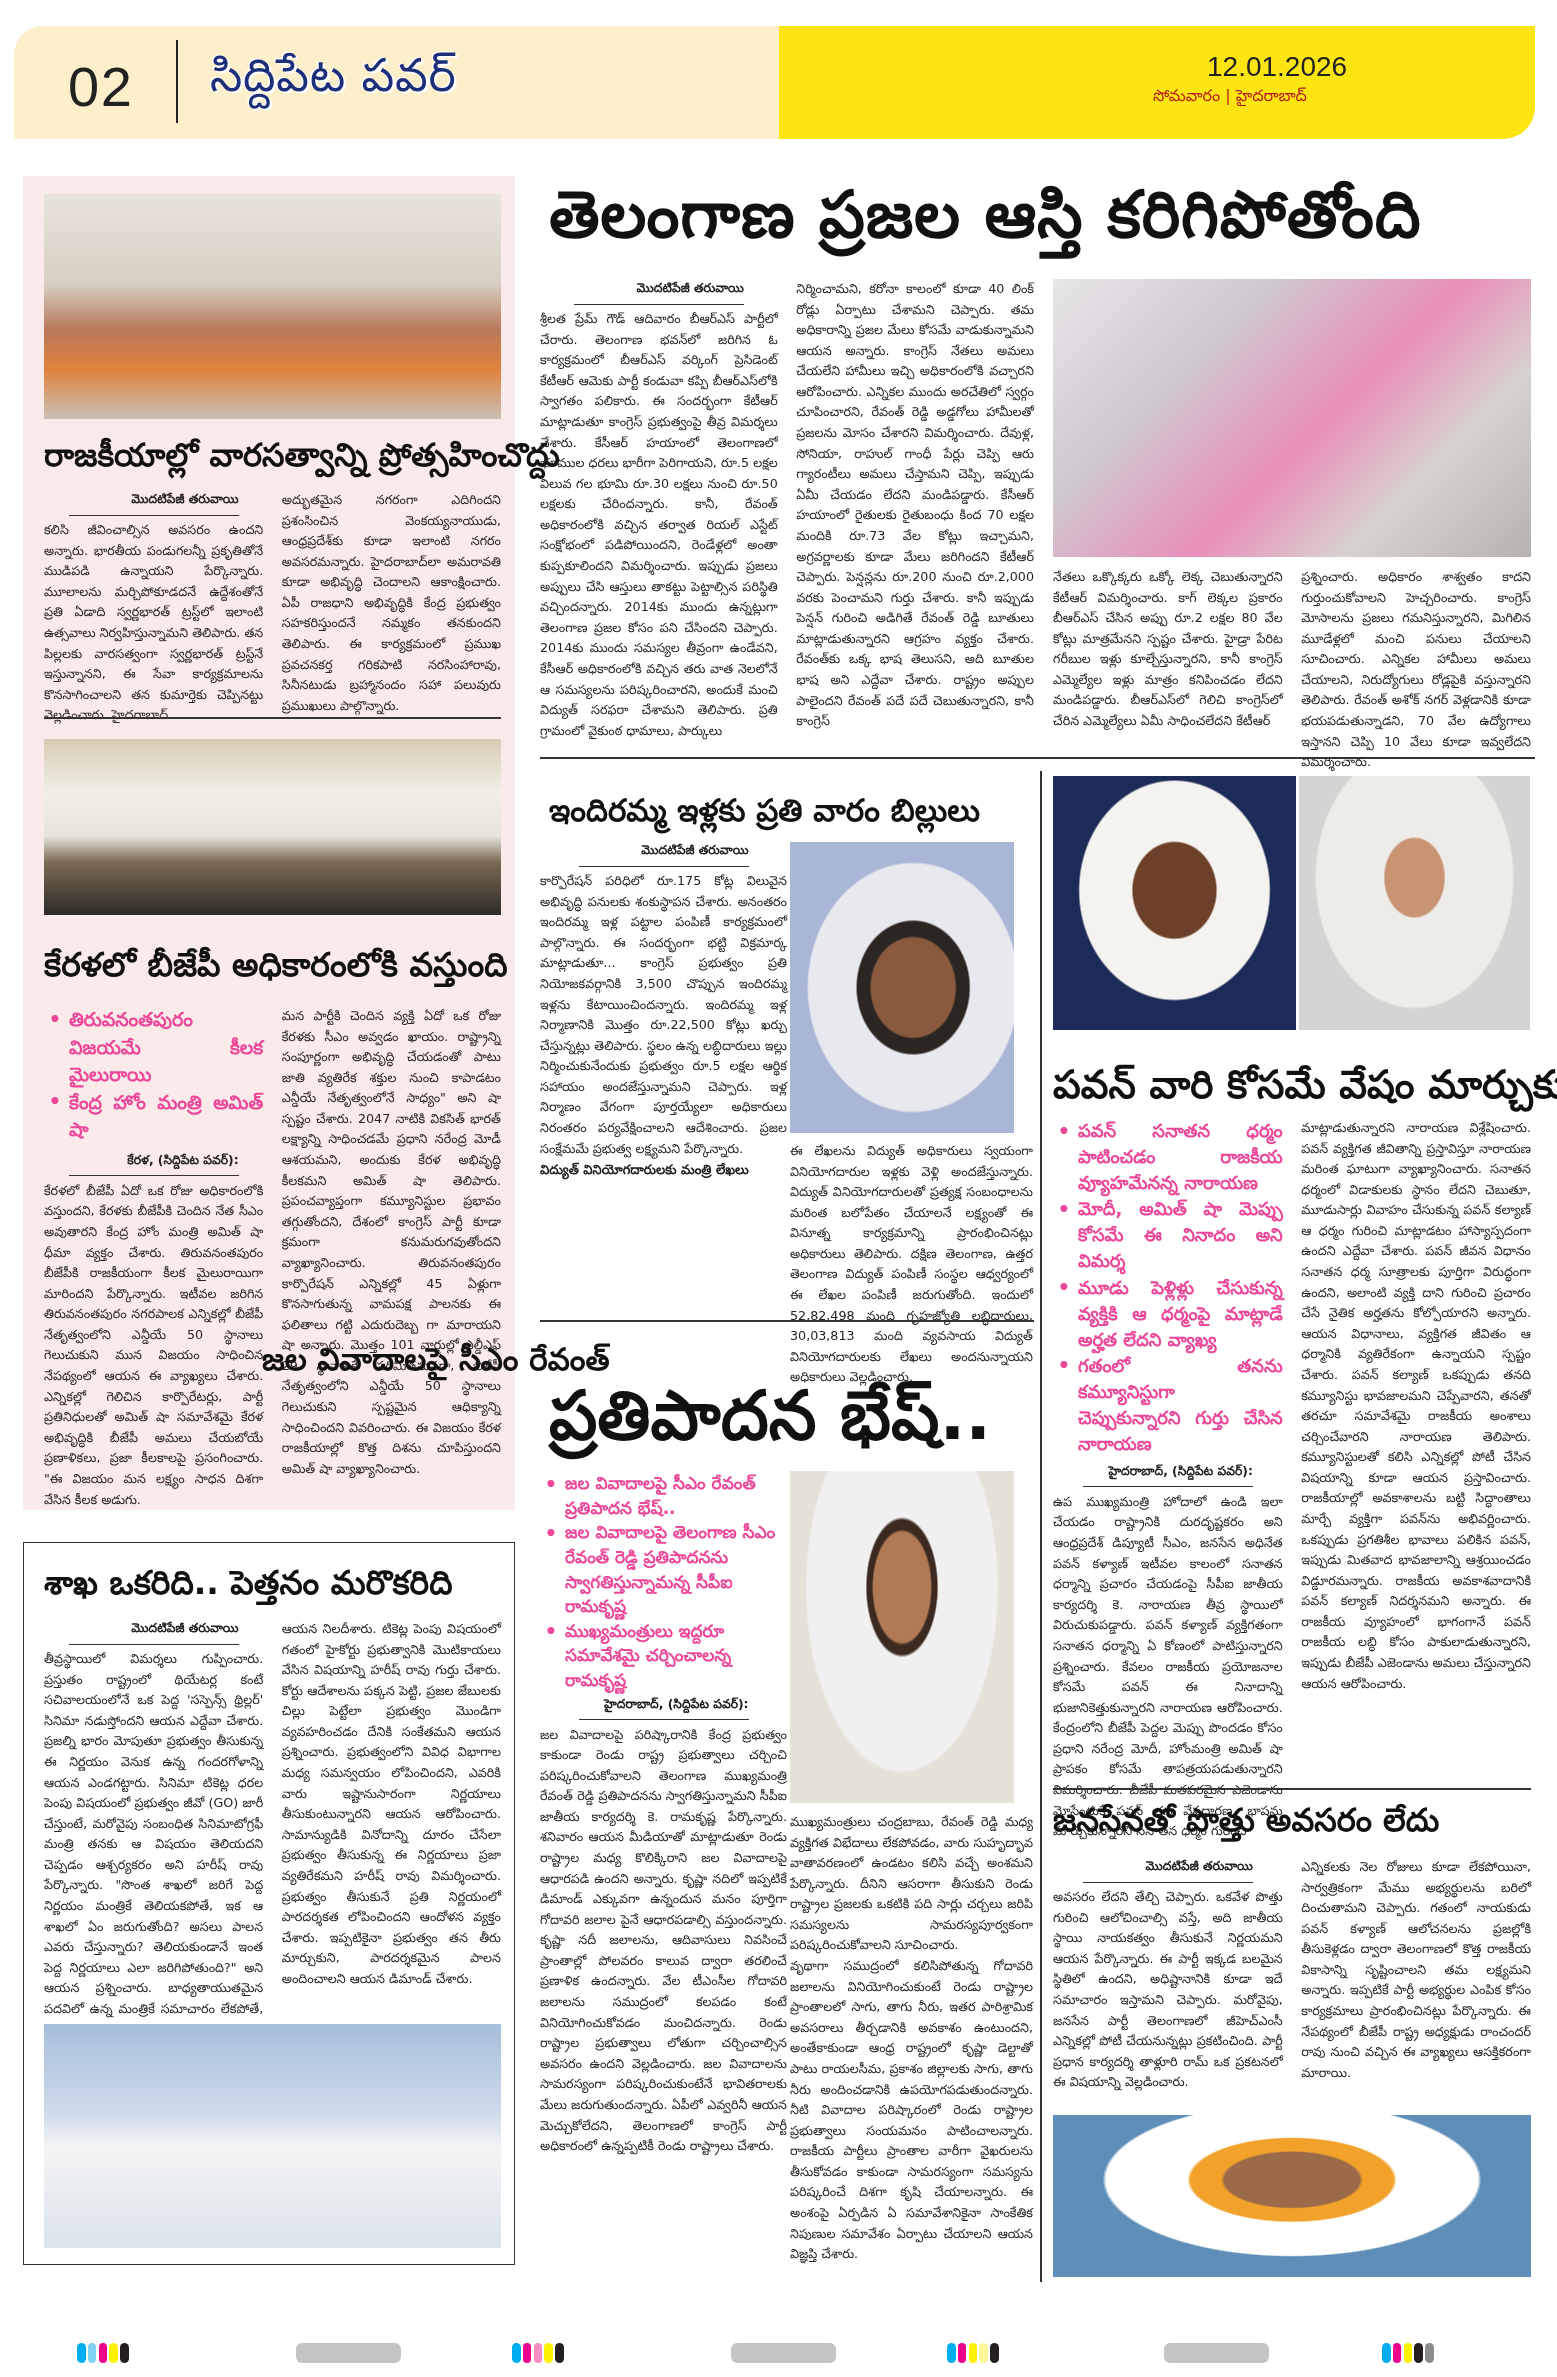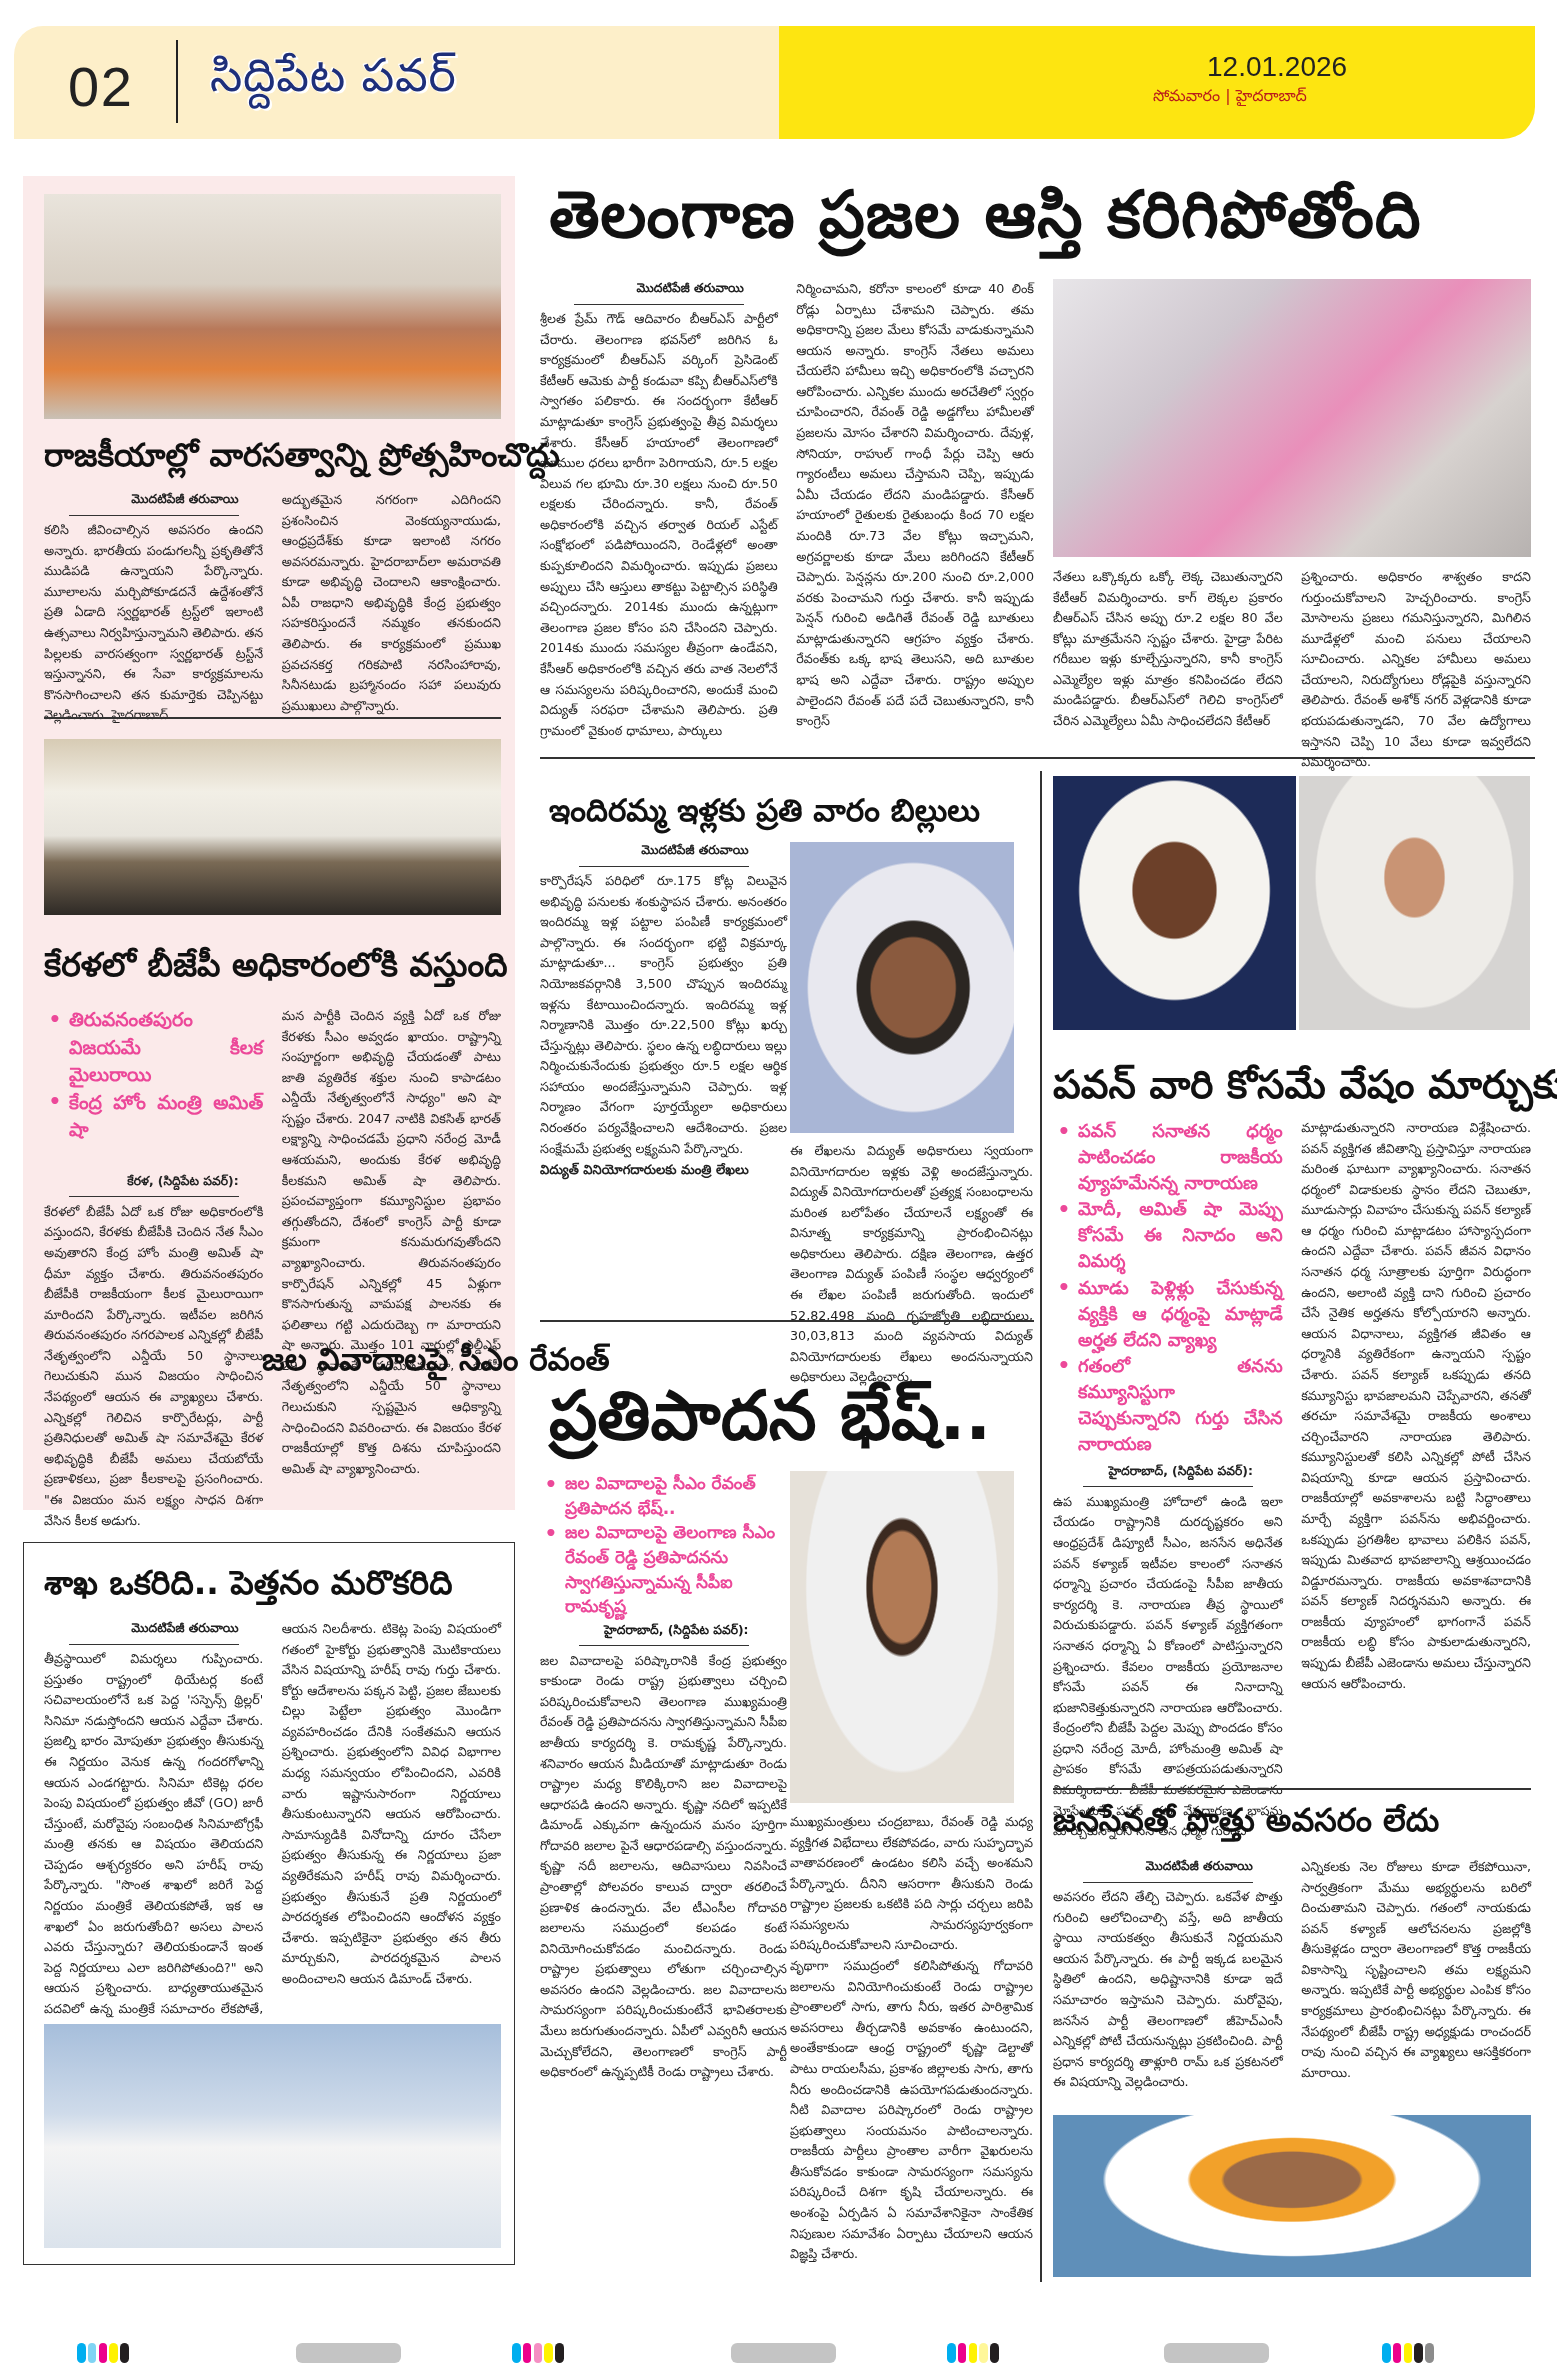--- a/index.html
+++ b/index.html
@@ -72,21 +72,21 @@
 
 <div class="abs pic ph-meet" style="left:44px;top:739px;width:457px;height:176px"></div>
 <div class="abs head" style="left:44px;top:947px;font-size:33px">కేరళలో బీజేపీ అధికారంలోకి వస్తుంది</div>
 <div class="abs" style="left:44px;top:1006px;width:457px">
   <div class="cols">
     <div class="col">
       <ul class="bul">
         <li>తిరువనంతపురం విజయమే కీలక మైలురాయి</li>
         <li>కేంద్ర హోం మంత్రి అమిత్ షా</li>
       </ul>
-      <div class="byline" style="margin-top:28px">కేరళ, (సిద్దిపేట పవర్):</div>
+      <div class="byline" style="margin-top:7px">కేరళ, (సిద్దిపేట పవర్):</div>
       <p>కేరళలో బీజేపీ ఏదో ఒక రోజు అధికారంలోకి వస్తుందని, కేరళకు బీజేపీకి చెందిన నేత సీఎం అవుతారని కేంద్ర హోం మంత్రి అమిత్ షా ధీమా వ్యక్తం చేశారు. తిరువనంతపురం బీజేపీకి రాజకీయంగా కీలక మైలురాయిగా మారిందని పేర్కొన్నారు. ఇటీవల జరిగిన తిరువనంతపురం నగరపాలక ఎన్నికల్లో బీజేపీ నేతృత్వంలోని ఎన్డీయే 50 స్థానాలు గెలుచుకుని మున విజయం సాధించిన నేపథ్యంలో ఆయన ఈ వ్యాఖ్యలు చేశారు. ఎన్నికల్లో గెలిచిన కార్పొరేటర్లు, పార్టీ ప్రతినిధులతో అమిత్ షా సమావేశమై కేరళ అభివృద్ధికి బీజేపీ అమలు చేయబోయే ప్రణాళికలు, ప్రజా కీలకాలపై ప్రసంగించారు. "ఈ విజయం మన లక్ష్యం సాధన దిశగా వేసిన కీలక అడుగు.</p>
     </div>
     <div class="col">
         <p>మన పార్టీకి చెందిన వ్యక్తి ఏదో ఒక రోజు కేరళకు సీఎం అవ్వడం ఖాయం. రాష్ట్రాన్ని సంపూర్ణంగా అభివృద్ధి చేయడంతో పాటు జాతి వ్యతిరేక శక్తుల నుంచి కాపాడటం ఎన్డీయే నేతృత్వంలోనే సాధ్యం" అని షా స్పష్టం చేశారు. 2047 నాటికి వికసిత్ భారత్ లక్ష్యాన్ని సాధించడమే ప్రధాని నరేంద్ర మోడీ ఆశయమని, అందుకు కేరళ అభివృద్ధి కీలకమని అమిత్ షా తెలిపారు. ప్రపంచవ్యాప్తంగా కమ్యూనిస్టుల ప్రభావం తగ్గుతోందని, దేశంలో కాంగ్రెస్ పార్టీ కూడా క్రమంగా కనుమరుగవుతోందని వ్యాఖ్యానించారు. తిరువనంతపురం కార్పొరేషన్ ఎన్నికల్లో 45 ఏళ్లుగా కొనసాగుతున్న వామపక్ష పాలనకు ఈ ఫలితాలు గట్టి ఎదురుదెబ్బ గా మారాయని షా అన్నారు. మొత్తం 101 వార్డుల్లో ఎల్డీఎఫ్ 29 స్థానాలకే పరిమితమవగా, బీజేపీ నేతృత్వంలోని ఎన్డీయే 50 స్థానాలు గెలుచుకుని స్పష్టమైన ఆధిక్యాన్ని సాధించిందని వివరించారు. ఈ విజయం కేరళ రాజకీయాల్లో కొత్త దిశను చూపిస్తుందని అమిత్ షా వ్యాఖ్యానించారు.</p>
       </div>
   </div>
 </div>
 
 <div class="abs box" style="left:23px;top:1542px;width:492px;height:723px"></div>
 <div class="abs head" style="left:44px;top:1565px;font-size:33px">శాఖ ఒకరిది.. పెత్తనం మరొకరిది</div>
@@ -144,20 +144,21 @@
 </div>
 <div class="abs vr" style="left:1040px;top:771px;height:1511px"></div>
 <div class="abs hr" style="left:540px;top:1320px;width:494px"></div>
 
 <div class="abs head" style="left:0;width:1056px;text-align:left;top:1342px;font-size:31px;padding-left:262px">జల వివాదాలపై సీఎం రేవంత్</div>
 <div class="abs head" style="left:549px;top:1379px;font-size:68px">ప్రతిపాదన భేష్..</div>
 <div class="abs" style="left:540px;top:1471px;width:247px">
   <ul class="bul">
     <li style="font-size:17px">జల వివాదాలపై సీఎం రేవంత్ ప్రతిపాదన భేష్..</li>
     <li style="font-size:17px">జల వివాదాలపై తెలంగాణ సీఎం రేవంత్ రెడ్డి ప్రతిపాదనను స్వాగతిస్తున్నామన్న సీపీఐ రామకృష్ణ</li>
+    <li style="font-size:17px">ముఖ్యమంత్రులు ఇద్దరూ సమావేశమై చర్చించాలన్న రామకృష్ణ</li>
   </ul>
   <div class="byline" style="margin-top:4.6px">హైదరాబాద్, (సిద్దిపేట పవర్):</div>
   <div class="col">
       <p>జల వివాదాలపై పరిష్కారానికి కేంద్ర ప్రభుత్వం కాకుండా రెండు రాష్ట్ర ప్రభుత్వాలు చర్చించి పరిష్కరించుకోవాలని తెలంగాణ ముఖ్యమంత్రి రేవంత్ రెడ్డి ప్రతిపాదనను స్వాగతిస్తున్నామని సీపీఐ జాతీయ కార్యదర్శి కె. రామకృష్ణ పేర్కొన్నారు. శనివారం ఆయన మీడియాతో మాట్లాడుతూ రెండు రాష్ట్రాల మధ్య కొలిక్కిరాని జల వివాదాలపై ఆధారపడి ఉందని అన్నారు. కృష్ణా నదిలో ఇప్పటికే డిమాండ్ ఎక్కువగా ఉన్నందున మనం పూర్తిగా గోదావరి జలాల పైనే ఆధారపడాల్సి వస్తుందన్నారు. కృష్ణా నదీ జలాలను, ఆదివాసులు నివసించే ప్రాంతాల్లో పోలవరం కాలువ ద్వారా తరలించే ప్రణాళిక ఉందన్నారు. వేల టీఎంసీల గోదావరి జలాలను సముద్రంలో కలపడం కంటే వినియోగించుకోవడం మంచిదన్నారు. రెండు రాష్ట్రాల ప్రభుత్వాలు లోతుగా చర్చించాల్సిన అవసరం ఉందని వెల్లడించారు. జల వివాదాలను సామరస్యంగా పరిష్కరించుకుంటేనే భావితరాలకు మేలు జరుగుతుందన్నారు. ఏపీలో ఎవ్వరినీ ఆయన మెచ్చుకోలేదని, తెలంగాణలో కాంగ్రెస్ పార్టీ అధికారంలో ఉన్నప్పటికీ రెండు రాష్ట్రాలు చేశారు.</p>
     </div>
 </div>
 <div class="abs pic ph-cpi" style="left:790px;top:1471px;width:224px;height:332px"></div>
 <div class="abs" style="left:790px;top:1812px;width:243px">
   <div class="col">
     <p>ముఖ్యమంత్రులు చంద్రబాబు, రేవంత్ రెడ్డి మధ్య వ్యక్తిగత విభేదాలు లేకపోవడం, వారు సుహృద్భావ వాతావరణంలో ఉండటం కలిసి వచ్చే అంశమని పేర్కొన్నారు. దీనిని ఆసరాగా తీసుకుని రెండు రాష్ట్రాల ప్రజలకు ఒకటికి పది సార్లు చర్చలు జరిపి సమస్యలను సామరస్యపూర్వకంగా పరిష్కరించుకోవాలని సూచించారు.</p>

